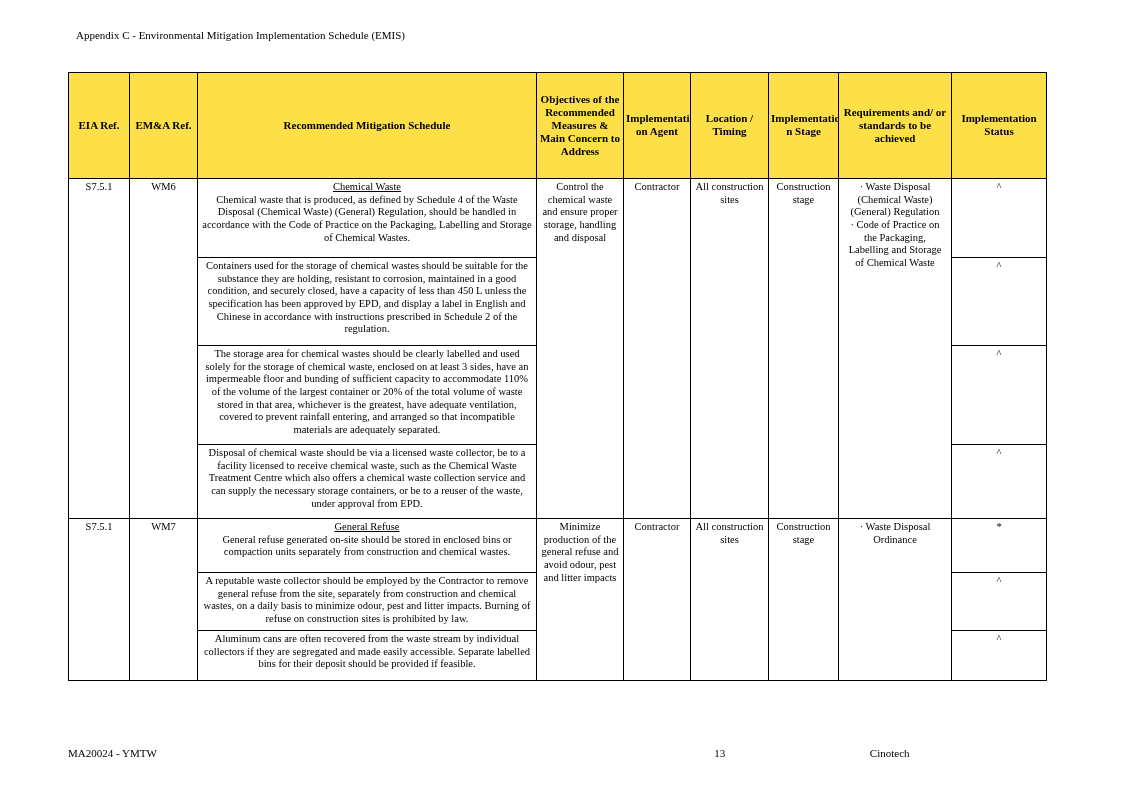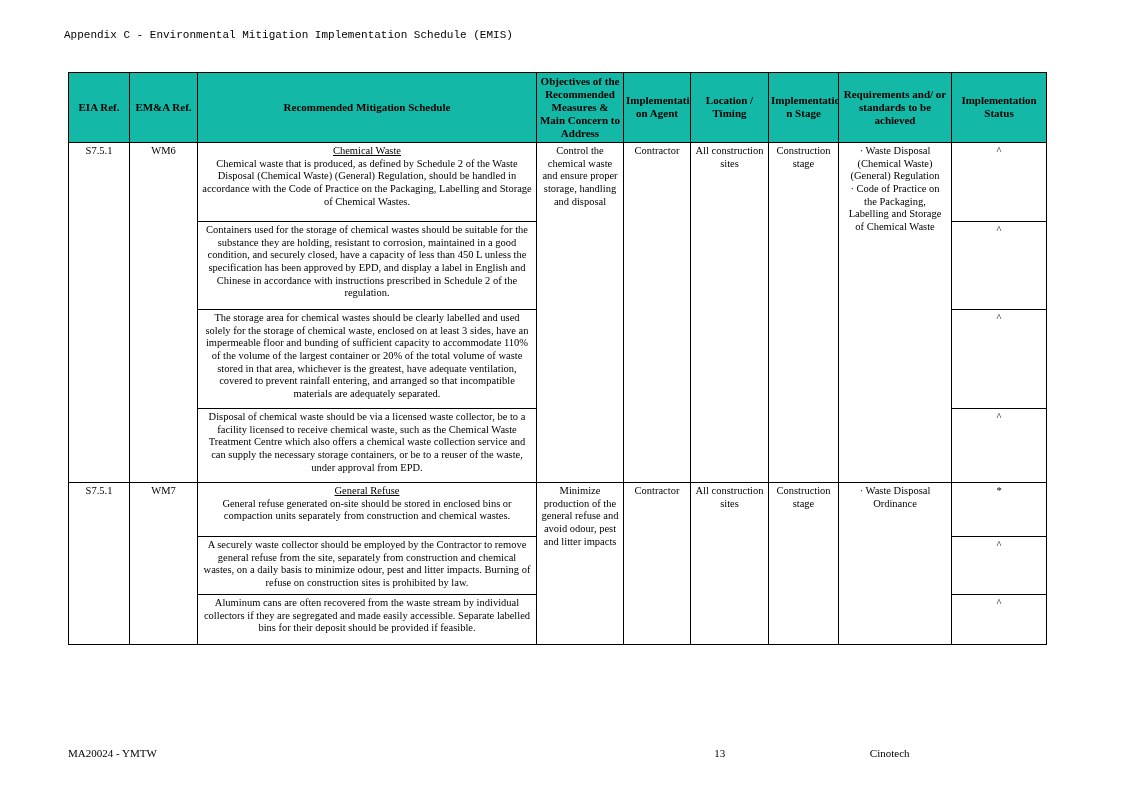--- a/index.html
+++ b/index.html
@@ -5,43 +5,42 @@
   html, body { margin: 0; padding: 0; }
   body {
     width: 1122px; height: 793px;
     background: #ffffff;
     position: relative;
     font-family: "Liberation Serif", serif;
     color: #000;
   }
   .doc-title {
     position: absolute;
-    left: 64px; top: 29px;
+    left: 76px; top: 29px;
     font-size: 11px;
-    font-family: Liberation Mono, monospace;
   }
   table.emis {
     position: absolute;
     left: 68px; top: 72px;
     width: 978px;
     border-collapse: collapse;
     table-layout: fixed;
   }
   table.emis th, table.emis td {
     border: 1px solid #000;
     overflow: hidden;
     text-align: center;
   }
   table.emis th {
-    background: #14b8a6;
+    background: #fde047;
     font-size: 11px;
     font-weight: bold;
     text-align: center;
     vertical-align: middle;
-    padding: 2px 2px;
+    padding: 20px 2px;
     line-height: 1.18;
     white-space: pre-line;
   }
   table.emis td {
     font-size: 10.5px;
     vertical-align: top;
     padding: 2px 4px;
     line-height: 1.21;
   }
   td.ctr { text-align: center; padding: 2px 2px; }
@@ -92,21 +91,21 @@
 n Stage</th>
     <th>Requirements and/ or standards to be achieved</th>
     <th>Implementation Status</th>
   </tr>
 
   <tr style="height:79px">
     <td class="ctr" rowspan="4">S7.5.1</td>
     <td class="ctr" rowspan="4">WM6</td>
     <td class="measure">
       <span class="measure-heading">Chemical Waste</span>
-      <span>Chemical waste that is produced, as defined by Schedule 2 of the Waste Disposal (Chemical Waste) (General) Regulation, should be handled in accordance with the Code of Practice on the Packaging, Labelling and Storage of Chemical Wastes.</span>
+      <span>Chemical waste that is produced, as defined by Schedule 4 of the Waste Disposal (Chemical Waste) (General) Regulation, should be handled in accordance with the Code of Practice on the Packaging, Labelling and Storage of Chemical Wastes.</span>
     </td>
     <td rowspan="4">Control the chemical waste and ensure proper storage, handling and disposal</td>
     <td class="ctr" rowspan="4">Contractor</td>
     <td class="ctr" rowspan="4">All construction sites</td>
     <td class="ctr" rowspan="4">Construction stage</td>
     <td class="req" rowspan="4">· Waste Disposal (Chemical Waste) (General) Regulation
 · Code of Practice on the Packaging, Labelling and Storage of Chemical Waste</td>
     <td class="st">^</td>
   </tr>
   <tr style="height:88px">
@@ -137,21 +136,21 @@
     </td>
     <td rowspan="3">Minimize production of the general refuse and avoid odour, pest and litter impacts</td>
     <td class="ctr" rowspan="3">Contractor</td>
     <td class="ctr" rowspan="3">All construction sites</td>
     <td class="ctr" rowspan="3">Construction stage</td>
     <td class="req" rowspan="3">· Waste Disposal Ordinance</td>
     <td class="st">*</td>
   </tr>
   <tr style="height:58px">
     <td class="measure">
-      <span>A securely waste collector should be employed by the Contractor to remove general refuse from the site, separately from construction and chemical wastes, on a daily basis to minimize odour, pest and litter impacts.  Burning of refuse on construction sites is prohibited by law.</span>
+      <span>A reputable waste collector should be employed by the Contractor to remove general refuse from the site, separately from construction and chemical wastes, on a daily basis to minimize odour, pest and litter impacts.  Burning of refuse on construction sites is prohibited by law.</span>
     </td>
     <td class="st">^</td>
   </tr>
   <tr style="height:50px">
     <td class="measure">
       <span>Aluminum cans are often recovered from the waste stream by individual collectors if they are segregated and made easily accessible.  Separate labelled bins for their deposit should be provided if feasible.</span>
     </td>
     <td class="st">^</td>
   </tr>
 </tbody>

